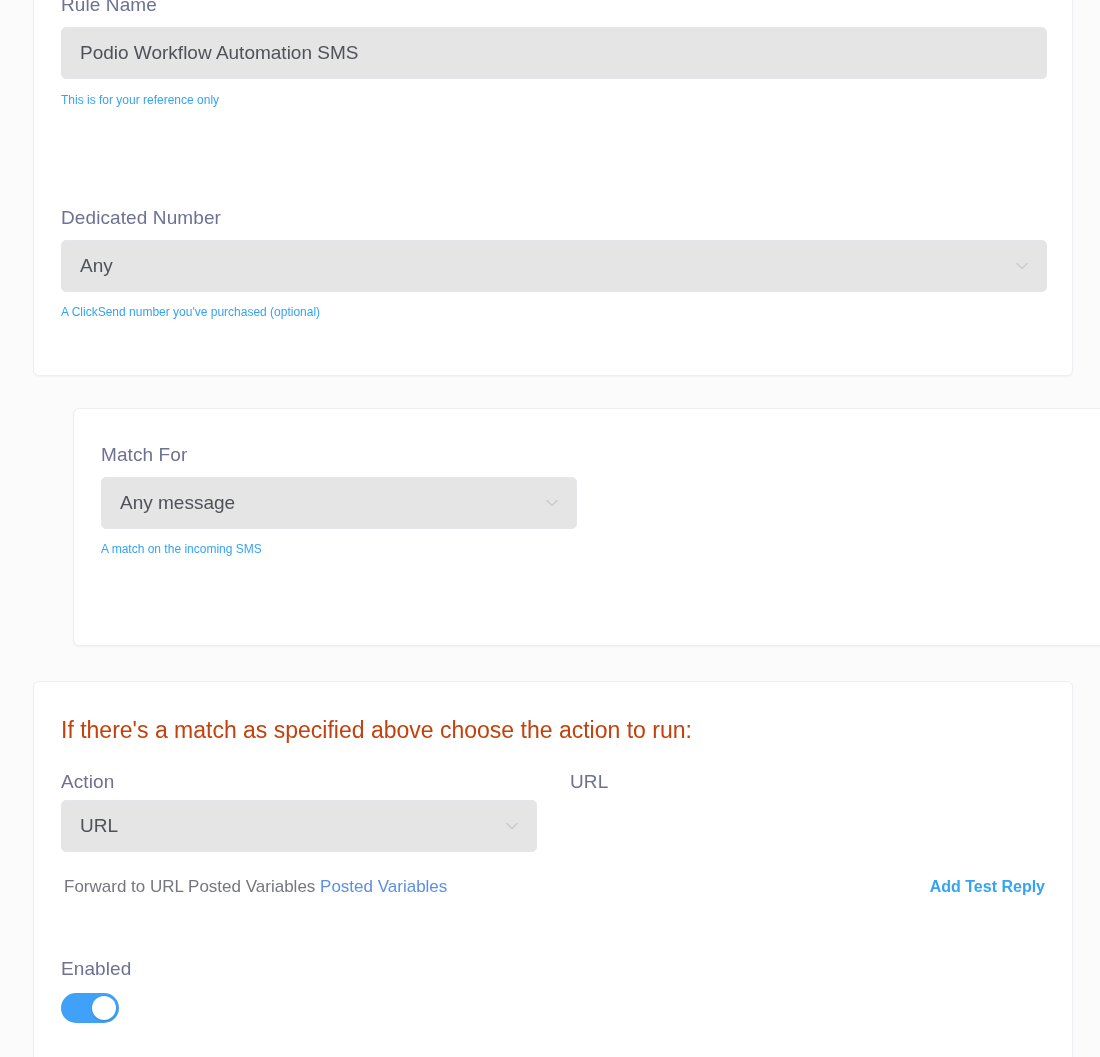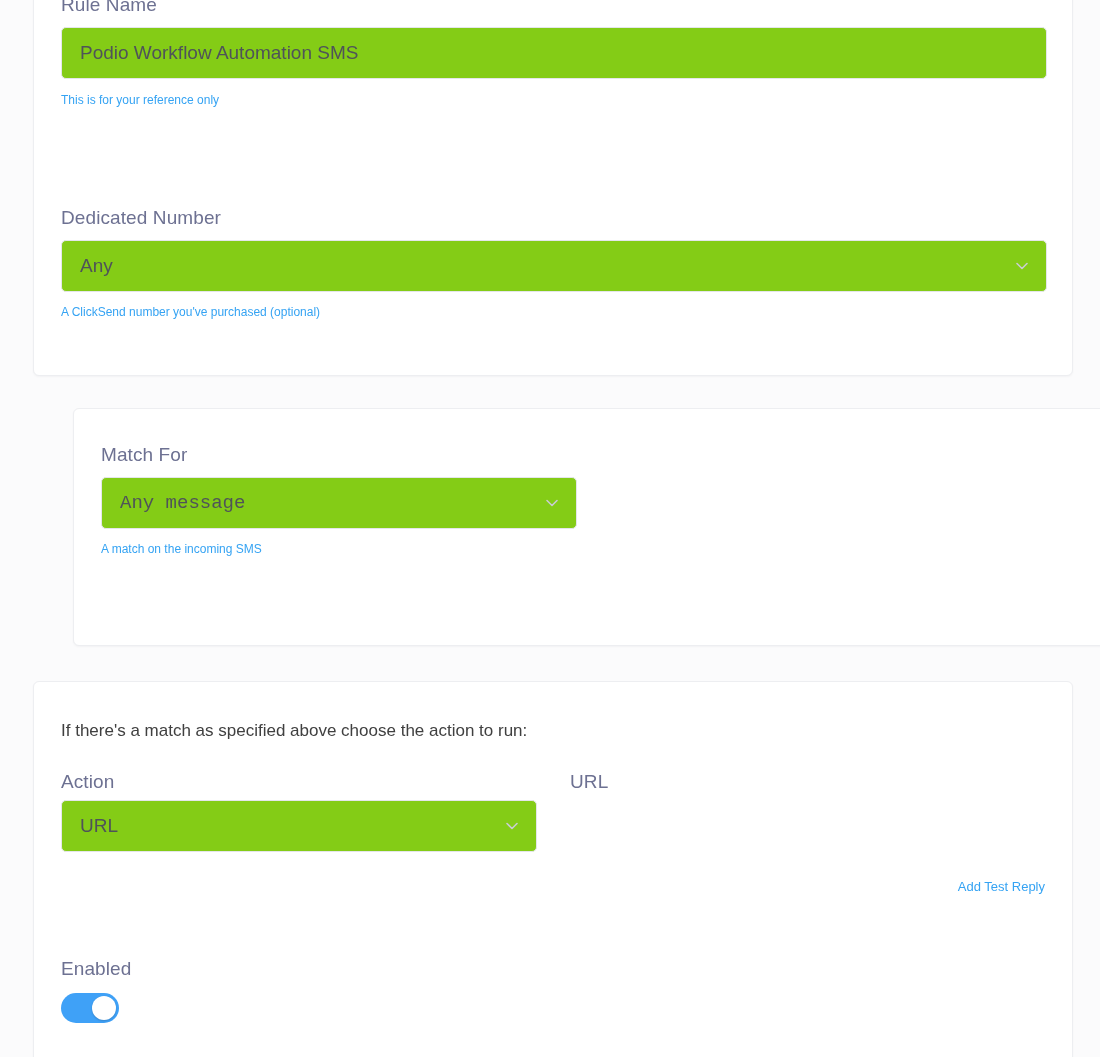--- a/index.html
+++ b/index.html
@@ -69,21 +69,21 @@
     display: block;
     font-size: 12px;
     line-height: 22px;
     color: #35a3f3;
     white-space: nowrap;
   }
 
   .control {
     position: relative;
     box-sizing: border-box;
-    background: #84cc16;
+    background: #e5e5e5;
     border: 1px solid #e4e6ea;
     border-radius: 5px;
     height: 52px;
     display: flex;
     align-items: center;
   }
   .control .value {
     font-size: 19px;
     line-height: 24px;
     color: #4f5359;
@@ -112,30 +112,30 @@
 
   #dedicated-group { left: 27px; top: 288px; width: 986px; margin-top: 35px; }
   #dedicated-group .control { width: 986px; }
   #dedicated-group .help { margin-top: 9px; }
 
   #rule-name-group .label,
   #dedicated-group .label { margin-bottom: 10px; }
 
   #match-group { left: 27px; top: 34px; width: 476px; }
   #match-group .label { margin-bottom: 10px; }
-  #match-group .control { width: 476px; font-family: Liberation Mono, monospace; }
+  #match-group .control { width: 476px; }
   #match-group .help { margin-top: 9px; }
 
   #action-intro {
     position: absolute;
     left: 27px;
     top: 37px;
-    font-size: 17px;
+    font-size: 23px;
     line-height: 23px;
-    color: #404040;
+    color: #c2410c;
     white-space: nowrap;
     text-align: center;
   }
 
   #action-group { left: 27px; top: 88px; width: 476px; }
   #action-group .label { margin-bottom: 6px; }
   #action-group .control { width: 476px; }
 
   #url-group { left: 536px; top: 88px; width: 476px; }
   #url-group .label { margin-bottom: 10px; }
@@ -152,25 +152,26 @@
   }
   .sub-note .link {
     color: #5c8fe2;
     cursor: pointer;
   }
 
   #add-test-reply {
     position: absolute;
     right: 27px;
     top: 193px;
-    font-size: 13px;
+    font-size: 16px;
     line-height: 23px;
     color: #35a3f3;
     white-space: nowrap;
     cursor: pointer;
+    font-weight: bold;
   }
 
   #enabled-group { left: 27px; top: 275px; text-align: center; }
   #enabled-group .label { margin-bottom: 12px; }
 
   .toggle {
     width: 58px;
     height: 30px;
     border-radius: 15px;
     background: #3fa1f7;
@@ -249,20 +250,23 @@
             <path d="M3 5.5 L8 10.5 L13 5.5" fill="none" stroke="#c9ccd2" stroke-width="1.6" stroke-linecap="round" stroke-linejoin="round"></path>
           </svg>
         </span>
       </div>
     </div>
 
     <div class="field" id="url-group">
       <span class="label">URL</span>
     </div>
 
+    <div class="sub-note">
+      <span>Forward to URL Posted Variables </span><span class="link">Posted Variables</span>
+    </div>
 
     <div id="add-test-reply">Add Test Reply</div>
 
     <div class="field" id="enabled-group">
       <span class="label">Enabled</span>
       <div class="toggle">
         <span class="knob"></span>
       </div>
     </div>
 

